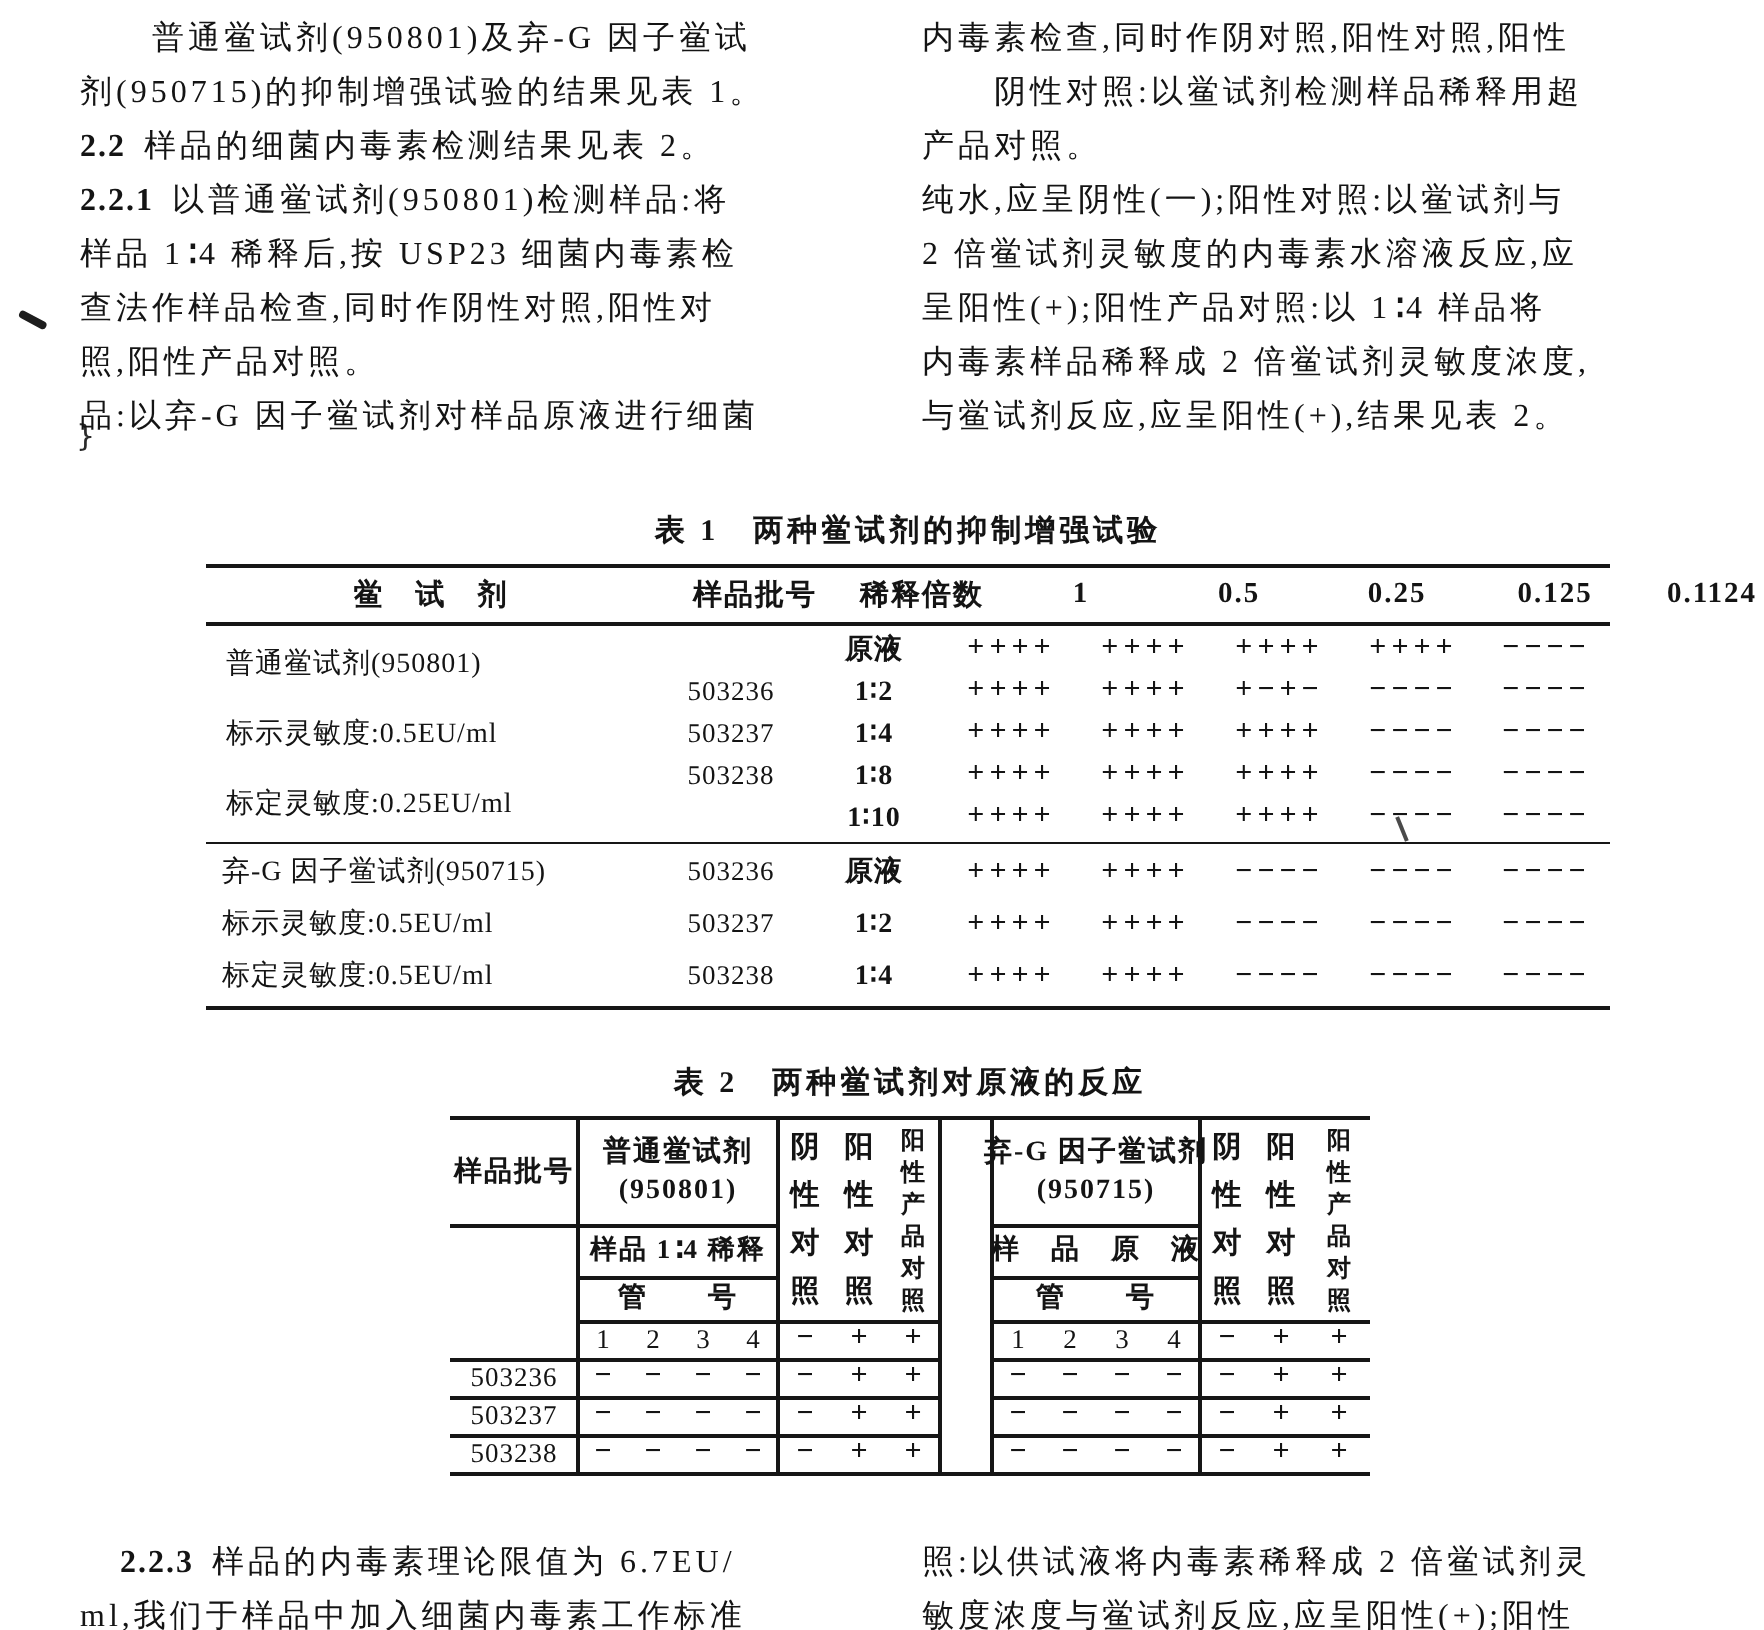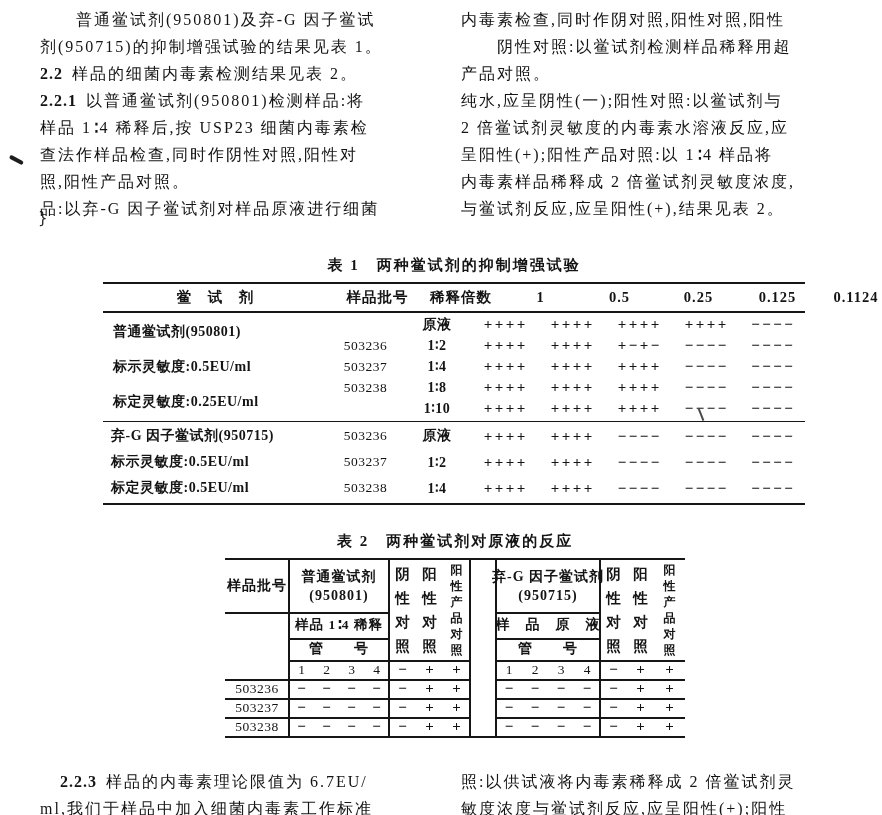--- a/index.html
+++ b/index.html
@@ -34,21 +34,21 @@
   .t1{border-top:2.5px solid #161616;border-bottom:2.5px solid #161616;position:relative;}
   .t1row{display:grid;grid-template-columns:225px 75px 68px 67px 67px 67px 67px 66px;gap:12px;}
   .t1head{height:27px;border-bottom:2px solid #161616;font-weight:bold;font-size:14.5px;}
   .t1head>div{display:flex;align-items:center;justify-content:center;letter-spacing:1px;}
   .t1g1{display:grid;grid-template-columns:225px 75px 68px 67px 67px 67px 67px 66px;
         grid-auto-rows:21px;border-bottom:1.5px solid #161616;padding:1px 0 2px;}
   .t1g2{display:grid;grid-template-columns:225px 75px 68px 67px 67px 67px 67px 66px;
         grid-auto-rows:26px;padding:1px 0 2px;}
   .g1label{grid-column:1;grid-row:1/6;display:flex;flex-direction:column;
            justify-content:space-around;align-items:flex-start;padding-left:10px;}
-  .tlabel{font-size:14px;font-weight:bold;letter-spacing:0.5px;white-space:nowrap;}
+  .tlabel{font-size:14px;font-weight:normal;letter-spacing:0.5px;white-space:nowrap;}
   .batch{font-size:13.5px;letter-spacing:0.5px;}
   .dil{font-size:14px;font-weight:bold;letter-spacing:0.5px;}
   
   .t2wrap{position:absolute;left:225px;top:532px;width:460px;}
   .t2{position:relative;height:176px;border-top:2.5px solid #161616;border-bottom:2.5px solid #161616;}
   .t2grid{position:absolute;left:0;top:0;width:460px;height:176px;display:grid;
           grid-template-columns:64px 25px 25px 25px 25px 27px 27px 27px 26px 26px 26px 26px 26px 27px 27px 31px;
           grid-template-rows:52px 26px 22px 19px 19px 19px 19px;}
   .vl{position:absolute;top:0;bottom:0;width:1.5px;background:#161616;}
   .hl{position:absolute;height:1.5px;background:#161616;}

